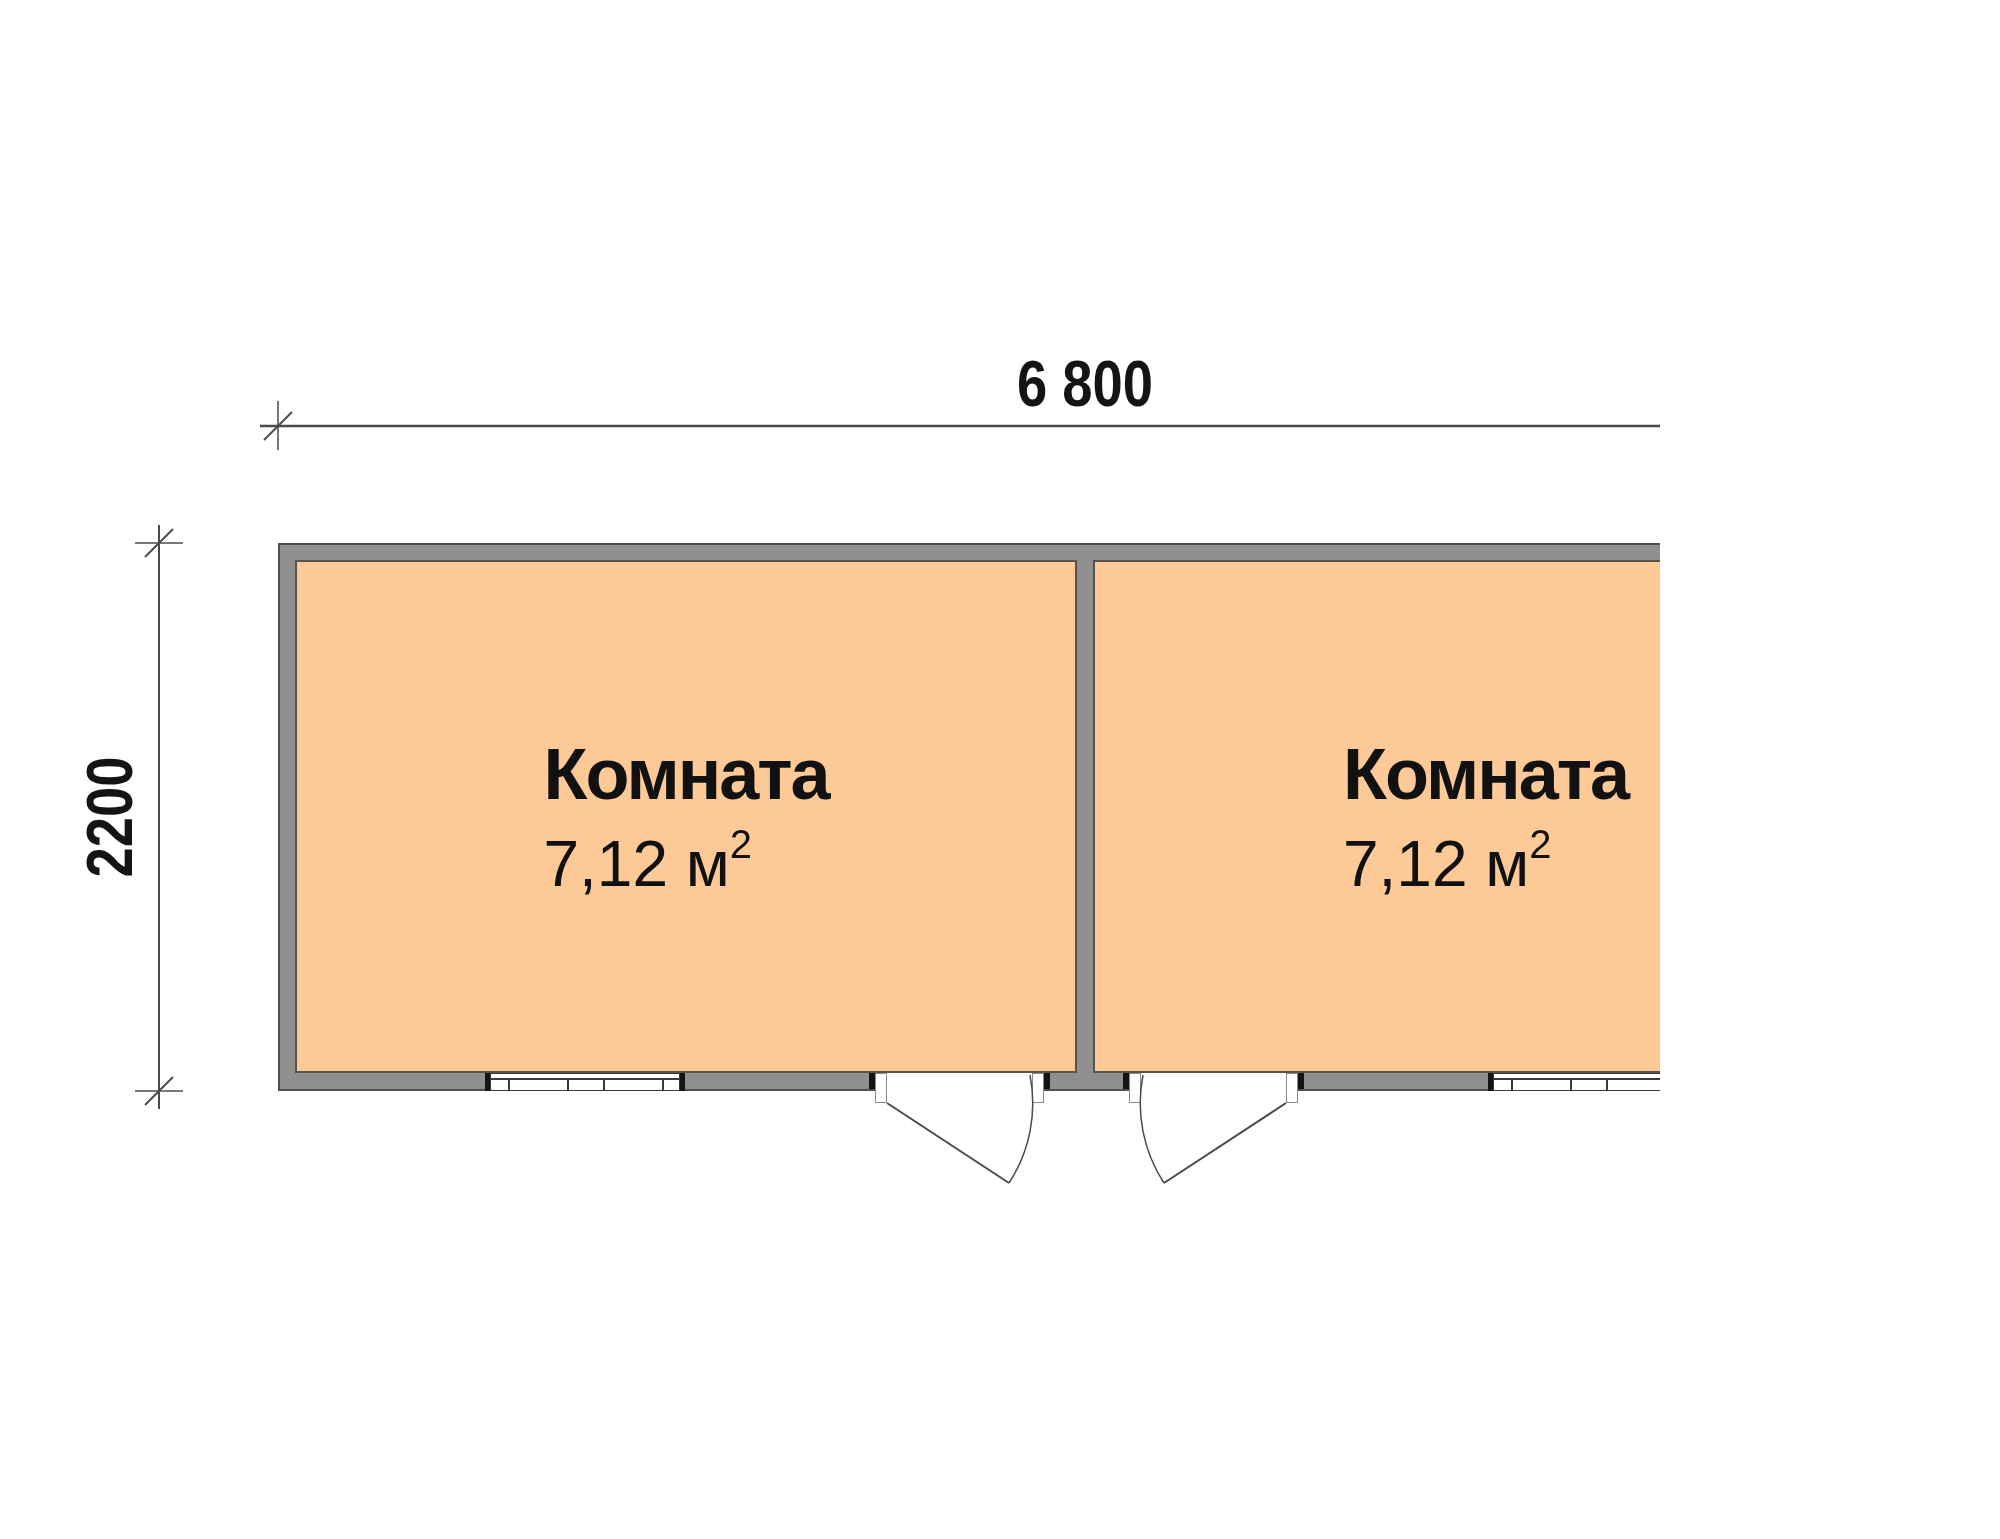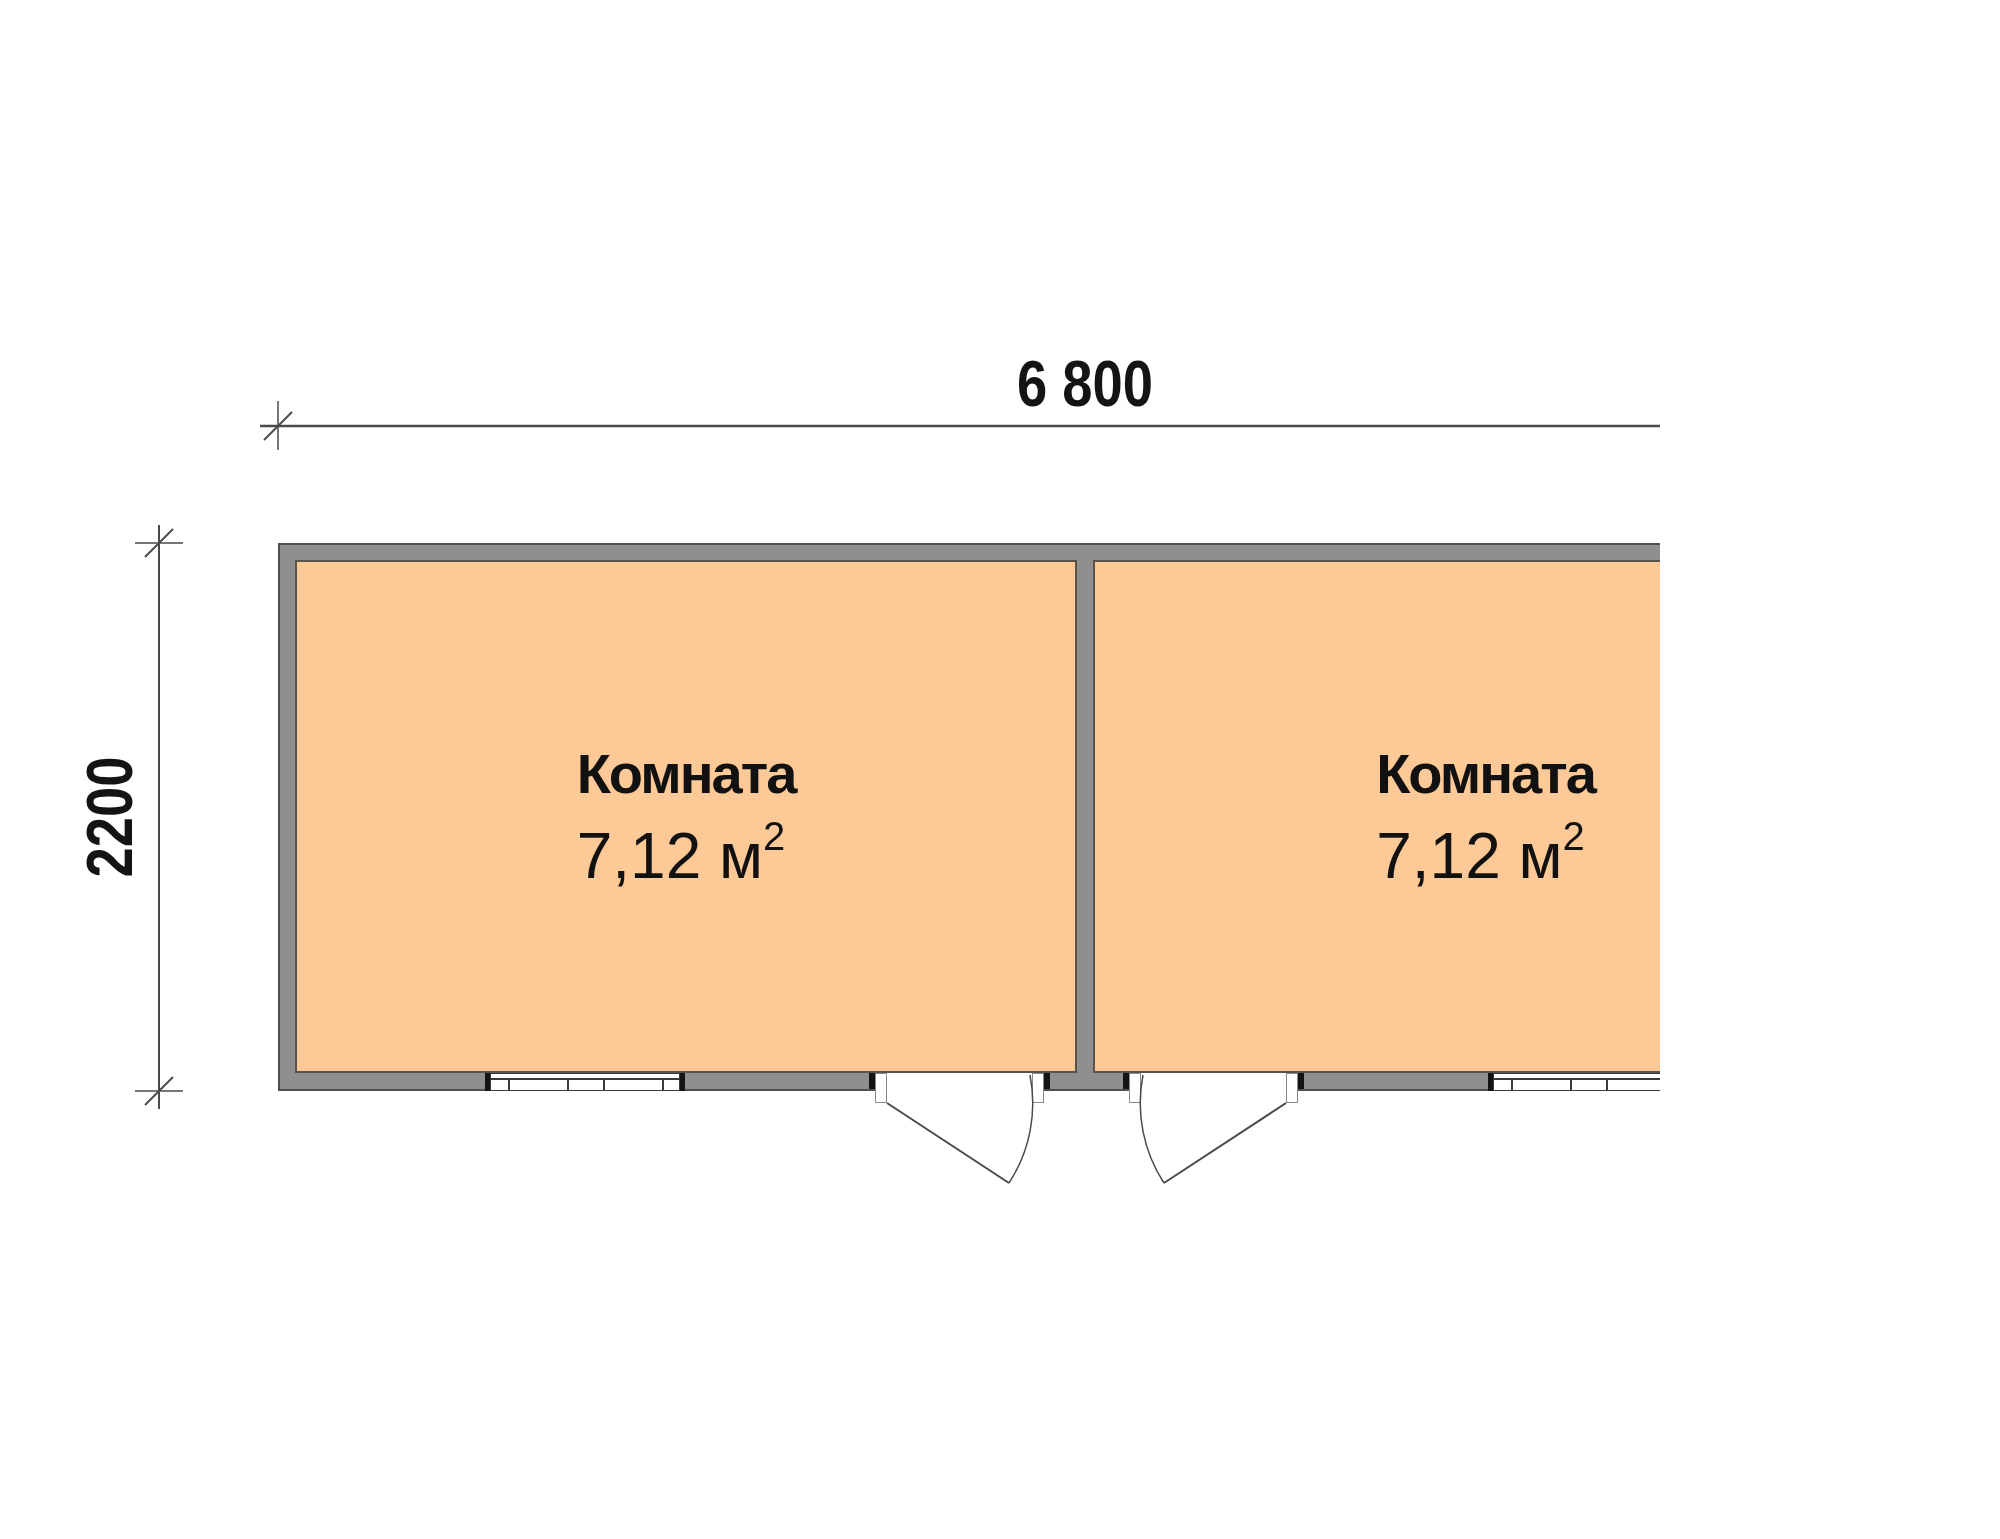--- a/index.html
+++ b/index.html
@@ -21,21 +21,21 @@
     position:absolute;left:278px;top:543px;width:1617px;height:548px;
     background:#8f8f8f;border:2px solid #4f4f4f;
   }
   .room{
     position:absolute;top:560px;height:513px;background:#fdc997;border:2px solid #5a534b;
     display:flex;align-items:center;justify-content:center;
   }
   #room-left{left:295px;width:782px;}
   #room-right{left:1093px;width:785px;}
   .room-text{display:flex;flex-direction:column;align-items:flex-start;width:max-content;}
-  .room-name{font-weight:bold;font-size:56px;line-height:1;letter-spacing:-2px;white-space:nowrap;}
+  .room-name{font-weight:bold;font-size:72px;line-height:1;letter-spacing:-2px;white-space:nowrap;}
   .room-area{font-weight:normal;font-size:64px;line-height:1;margin-top:22px;white-space:nowrap;}
   .room-area sup{font-size:40px;line-height:0;vertical-align:28px;}
   
   .window{
     position:absolute;top:1073px;height:18px;width:190px;background:#fff;border:1px solid #3a3a3a;
   }
   #window-left{left:490px;}
   #window-right{left:1493px;}
   .window .sill{position:absolute;left:0;right:0;top:4px;height:2px;background:#3a3a3a;}
   .window .mull{position:absolute;top:4px;bottom:0;width:2px;background:#3a3a3a;}

